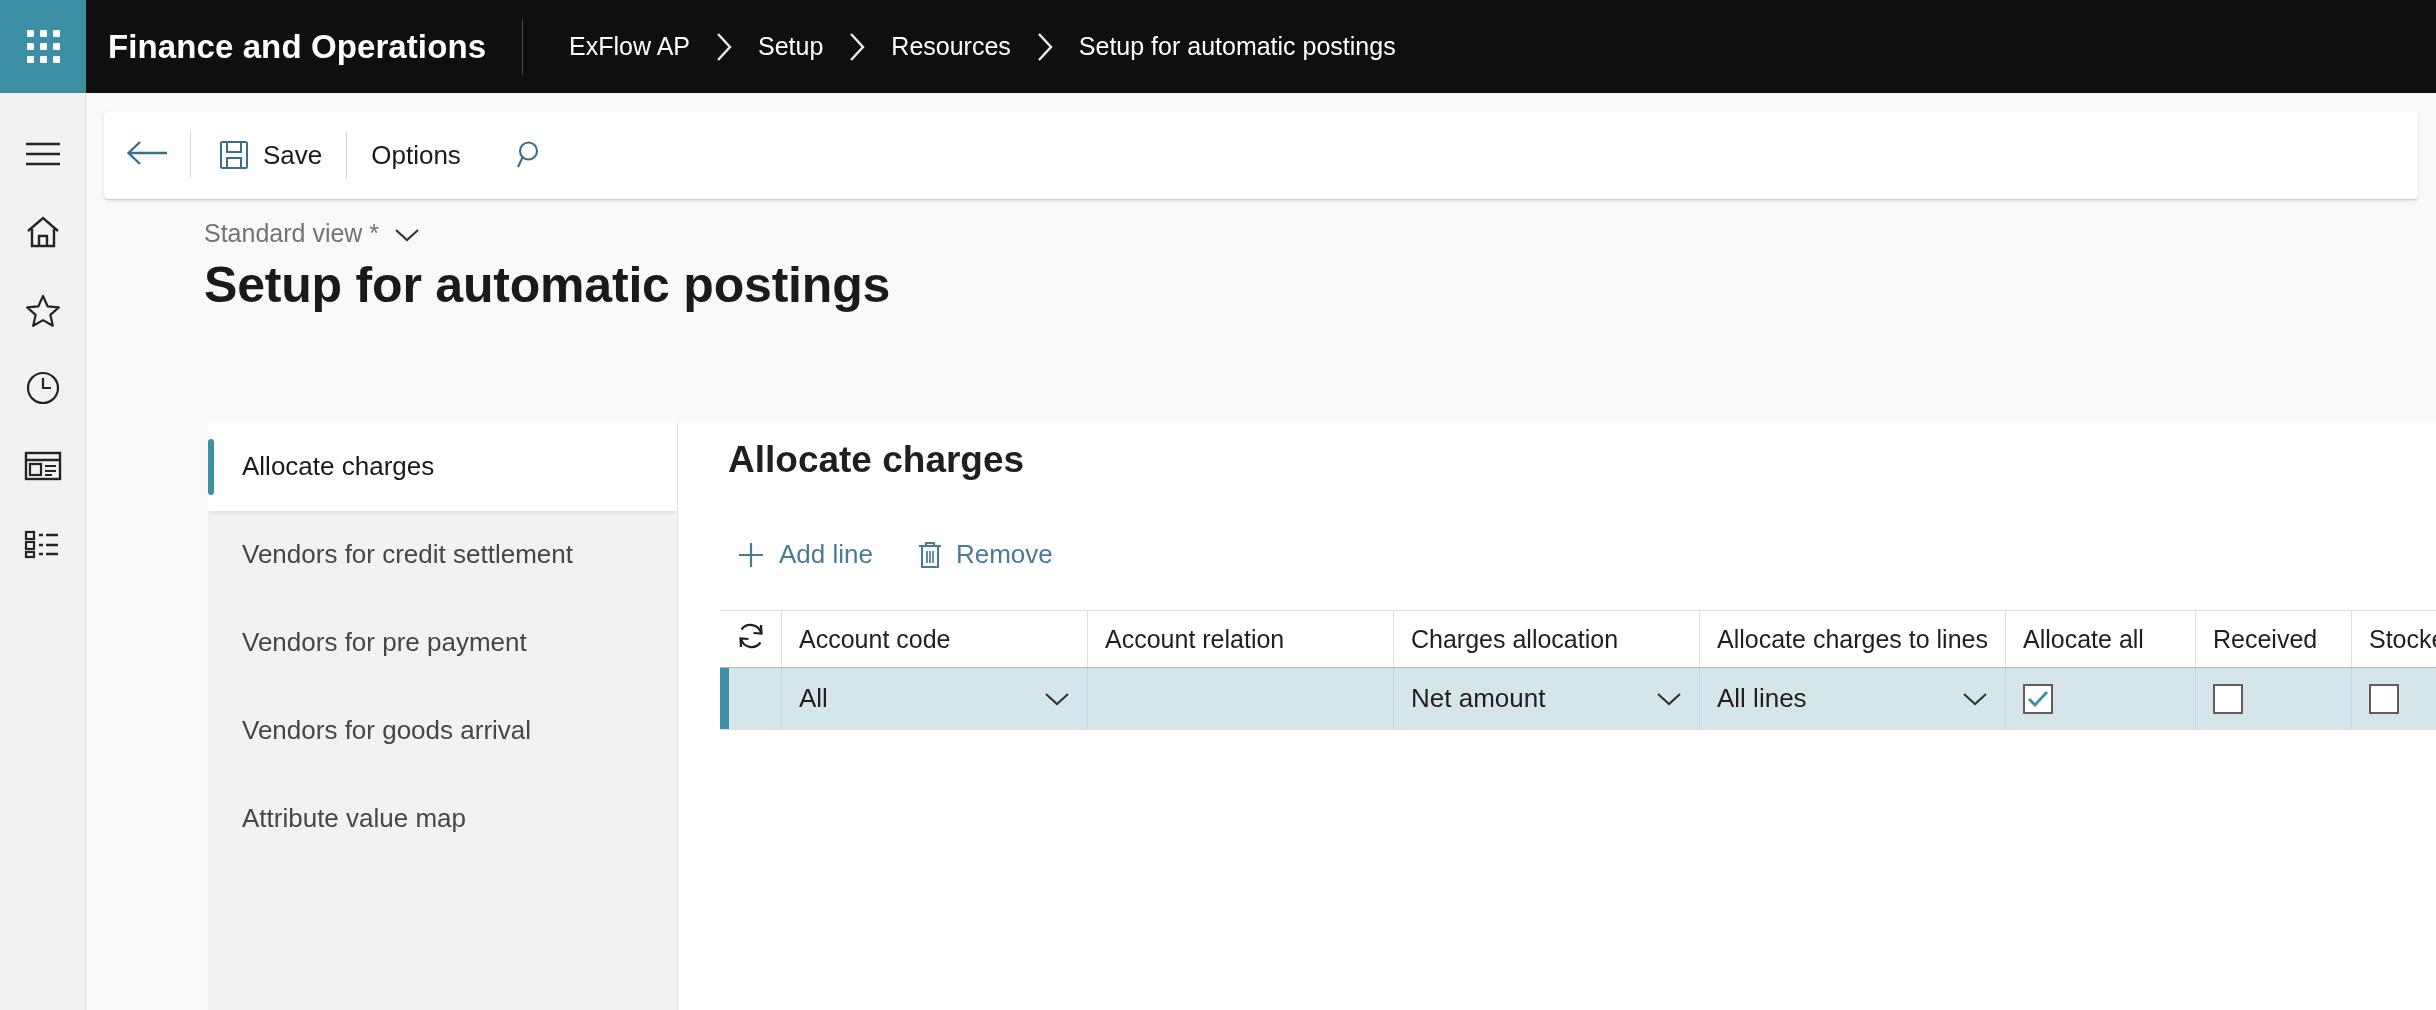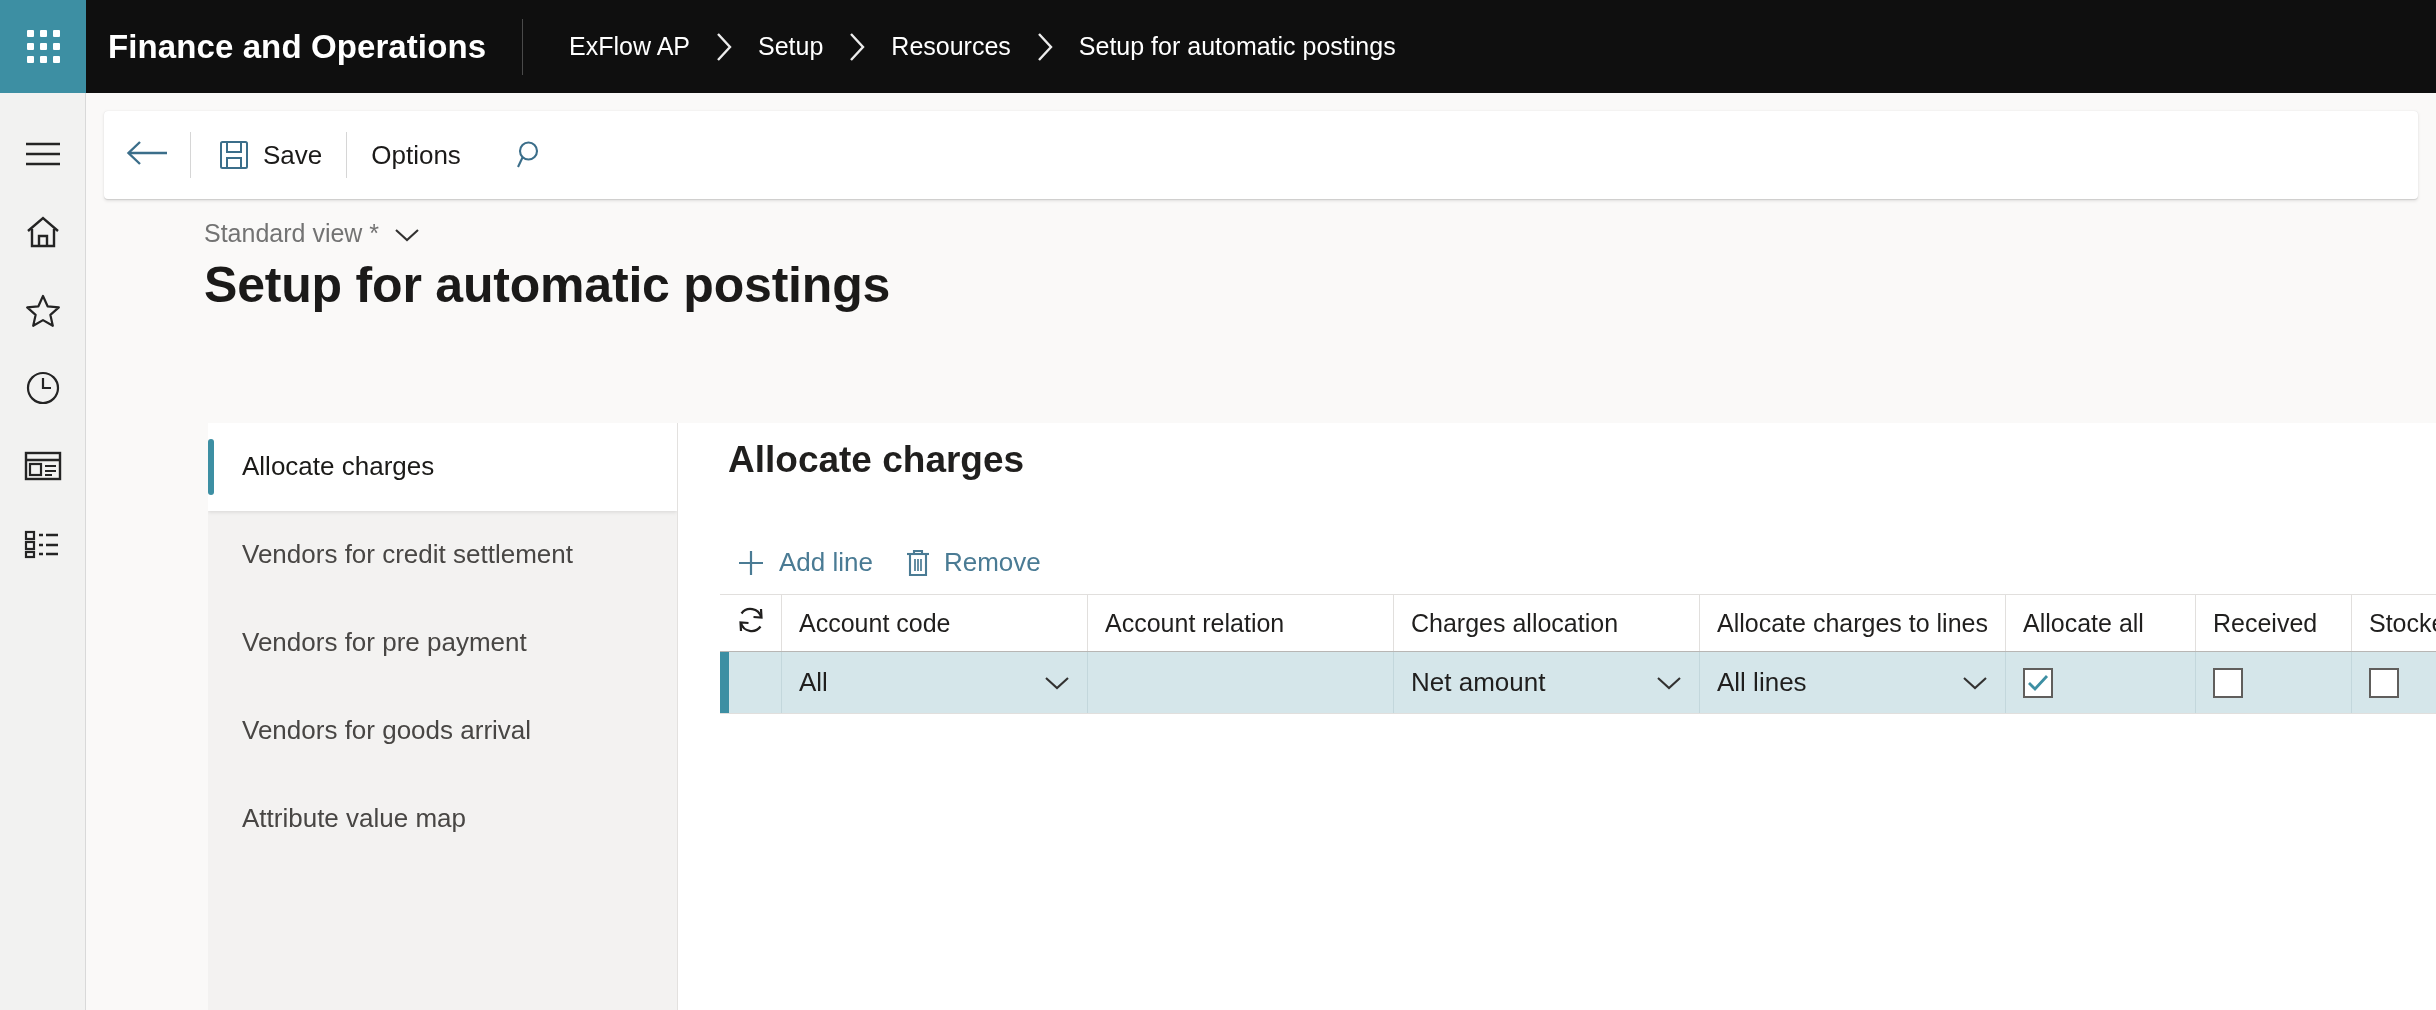--- a/index.html
+++ b/index.html
@@ -115,32 +115,32 @@
   
   .content {
     position: absolute; top: 330px; left: 592px;
     width: 1758px; height: 680px; background: #ffffff;
   }
   .content-title {
     position: absolute; top: 16px; left: 50px;
     font-size: 37px; font-weight: 600; color: #201f1e;
   }
   .grid-toolbar {
-    position: absolute; top: 116px; left: 42px;
-    display: flex; align-items: center; gap: 0;
+    position: absolute; top: 108px; left: 42px;
+    display: flex; align-items: center; gap: 12px;
   }
   .gt-btn {
     display: flex; align-items: center; gap: 13px;
     padding: 8px 16px; color: #4a7b94; font-size: 26px; white-space: nowrap;
   }
   .gt-btn svg { display: block; }
 
   
   .grid {
-    position: absolute; top: 171px; left: 42px;
+    position: absolute; top: 187px; left: 42px;
     width: 1716px; height: 94px;
   }
   .grid-head {
     display: flex; height: 58px; background: #ffffff;
     border-top: 1px solid #e1dfdd; border-bottom: 1px solid #b8b6b4;
   }
   .gh-cell {
     display: flex; align-items: center; padding: 0 17px;
     font-size: 25px; color: #201f1e; border-right: 1px solid #e1dfdd;
     white-space: nowrap; overflow: hidden;

